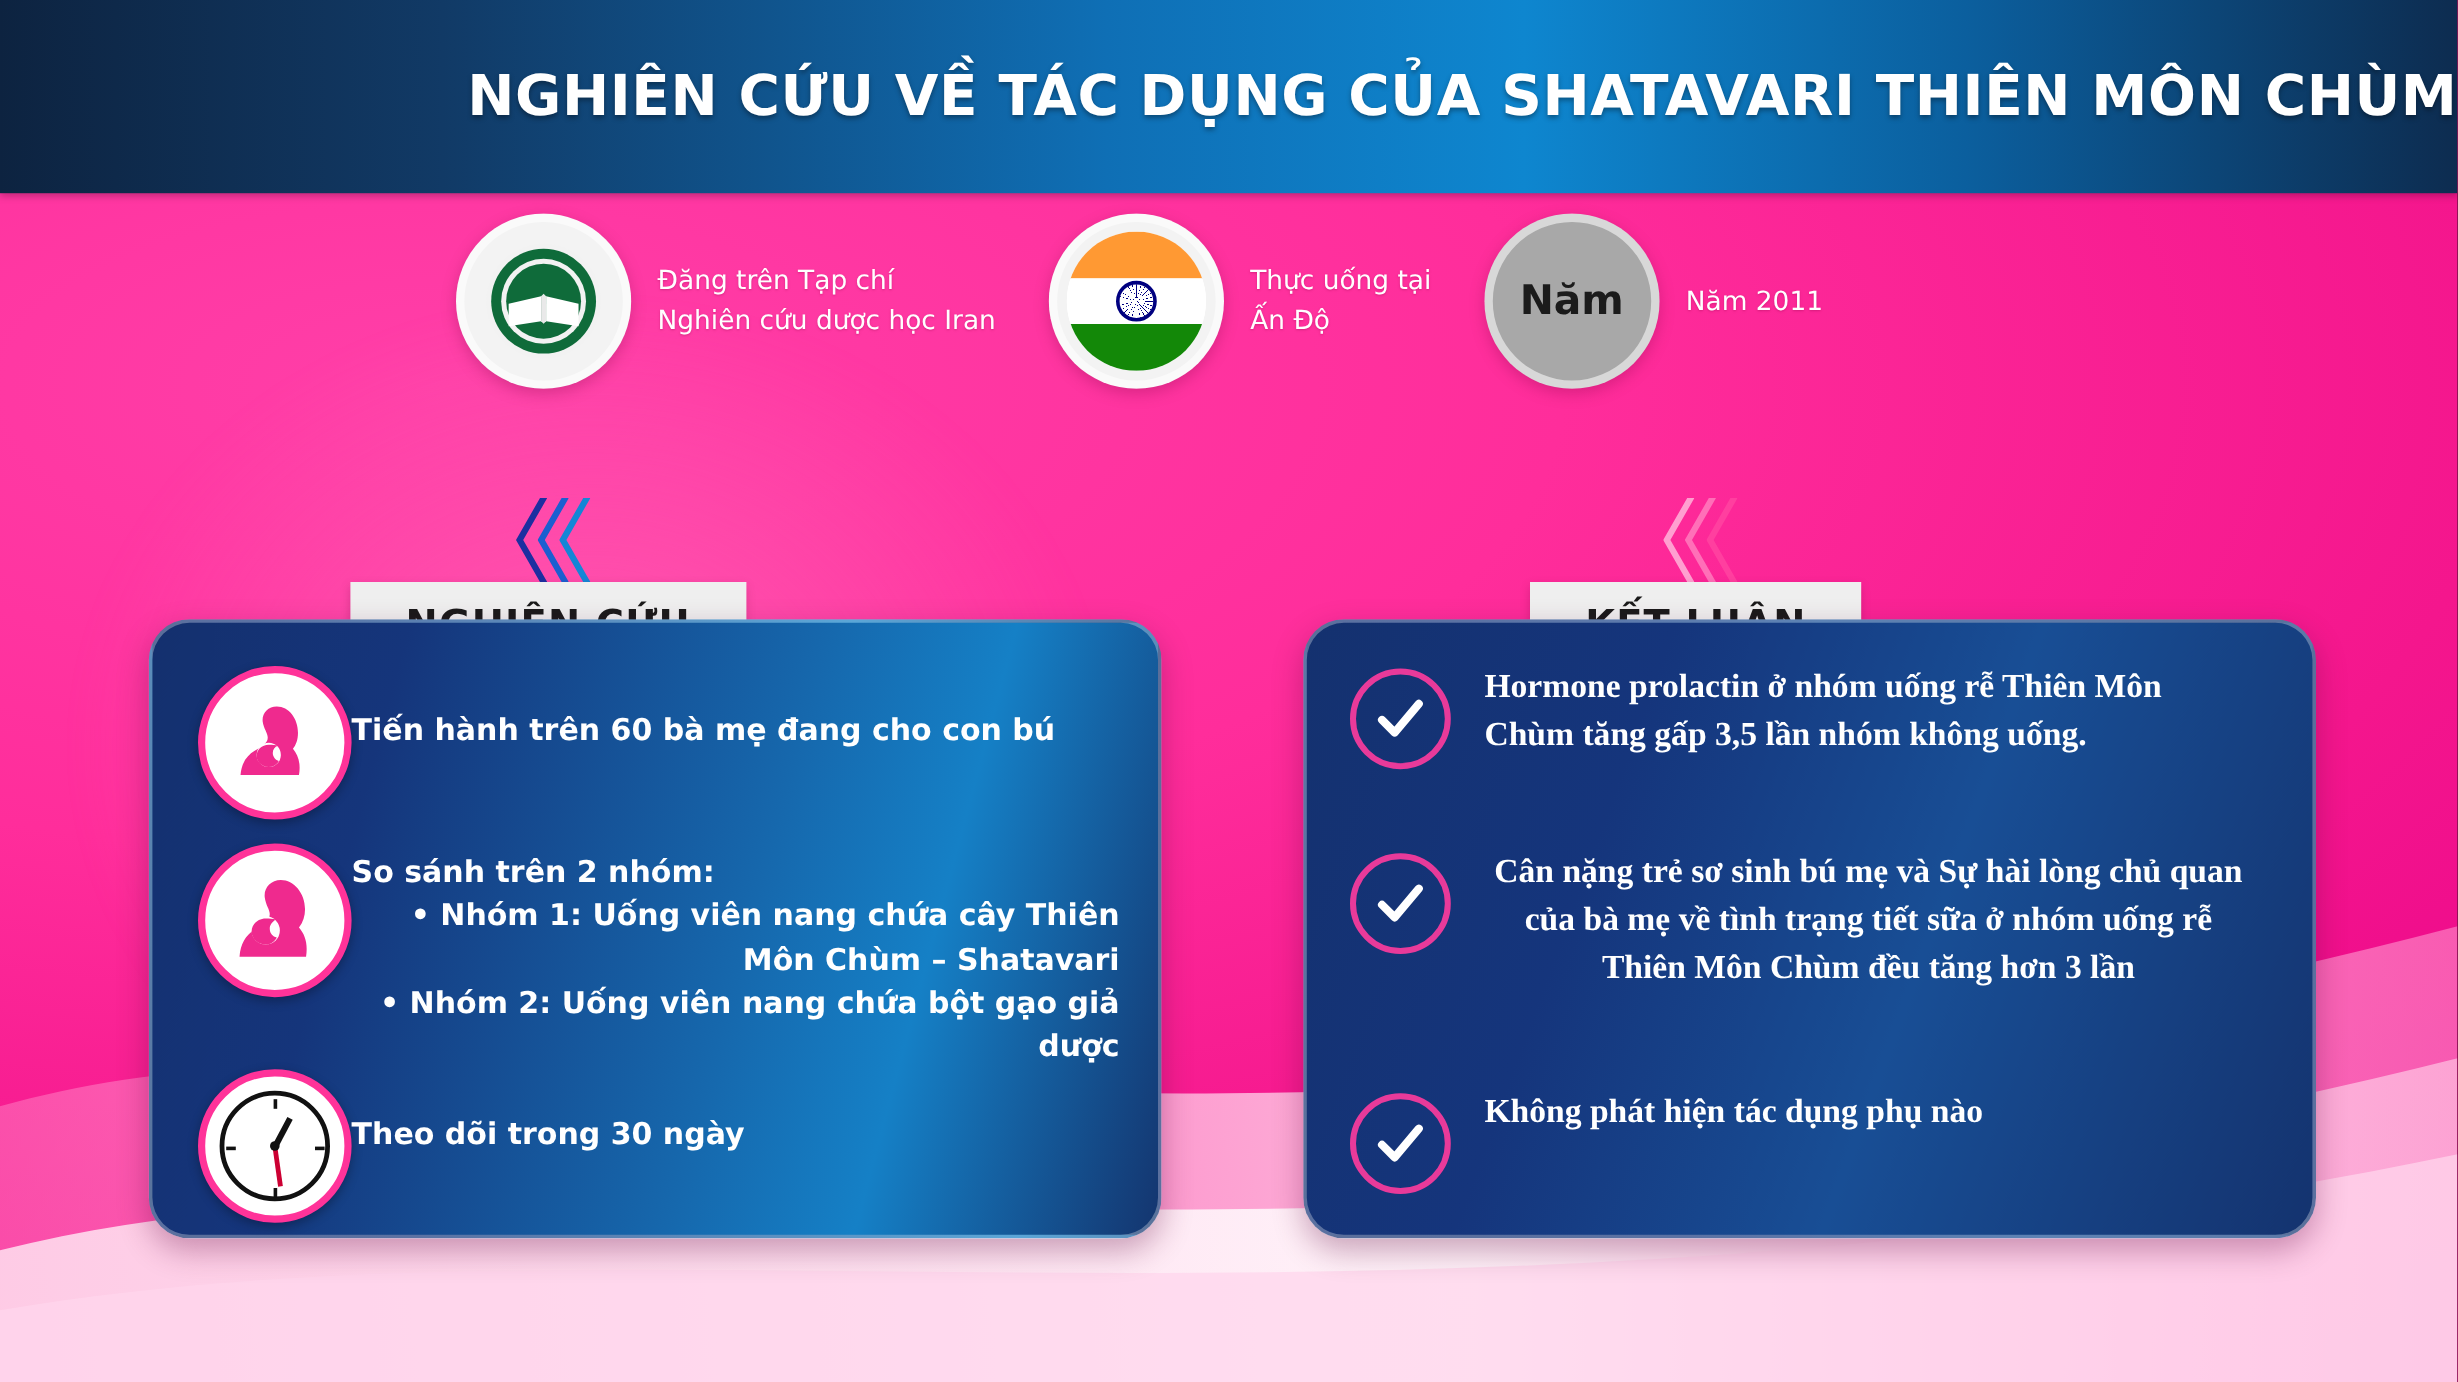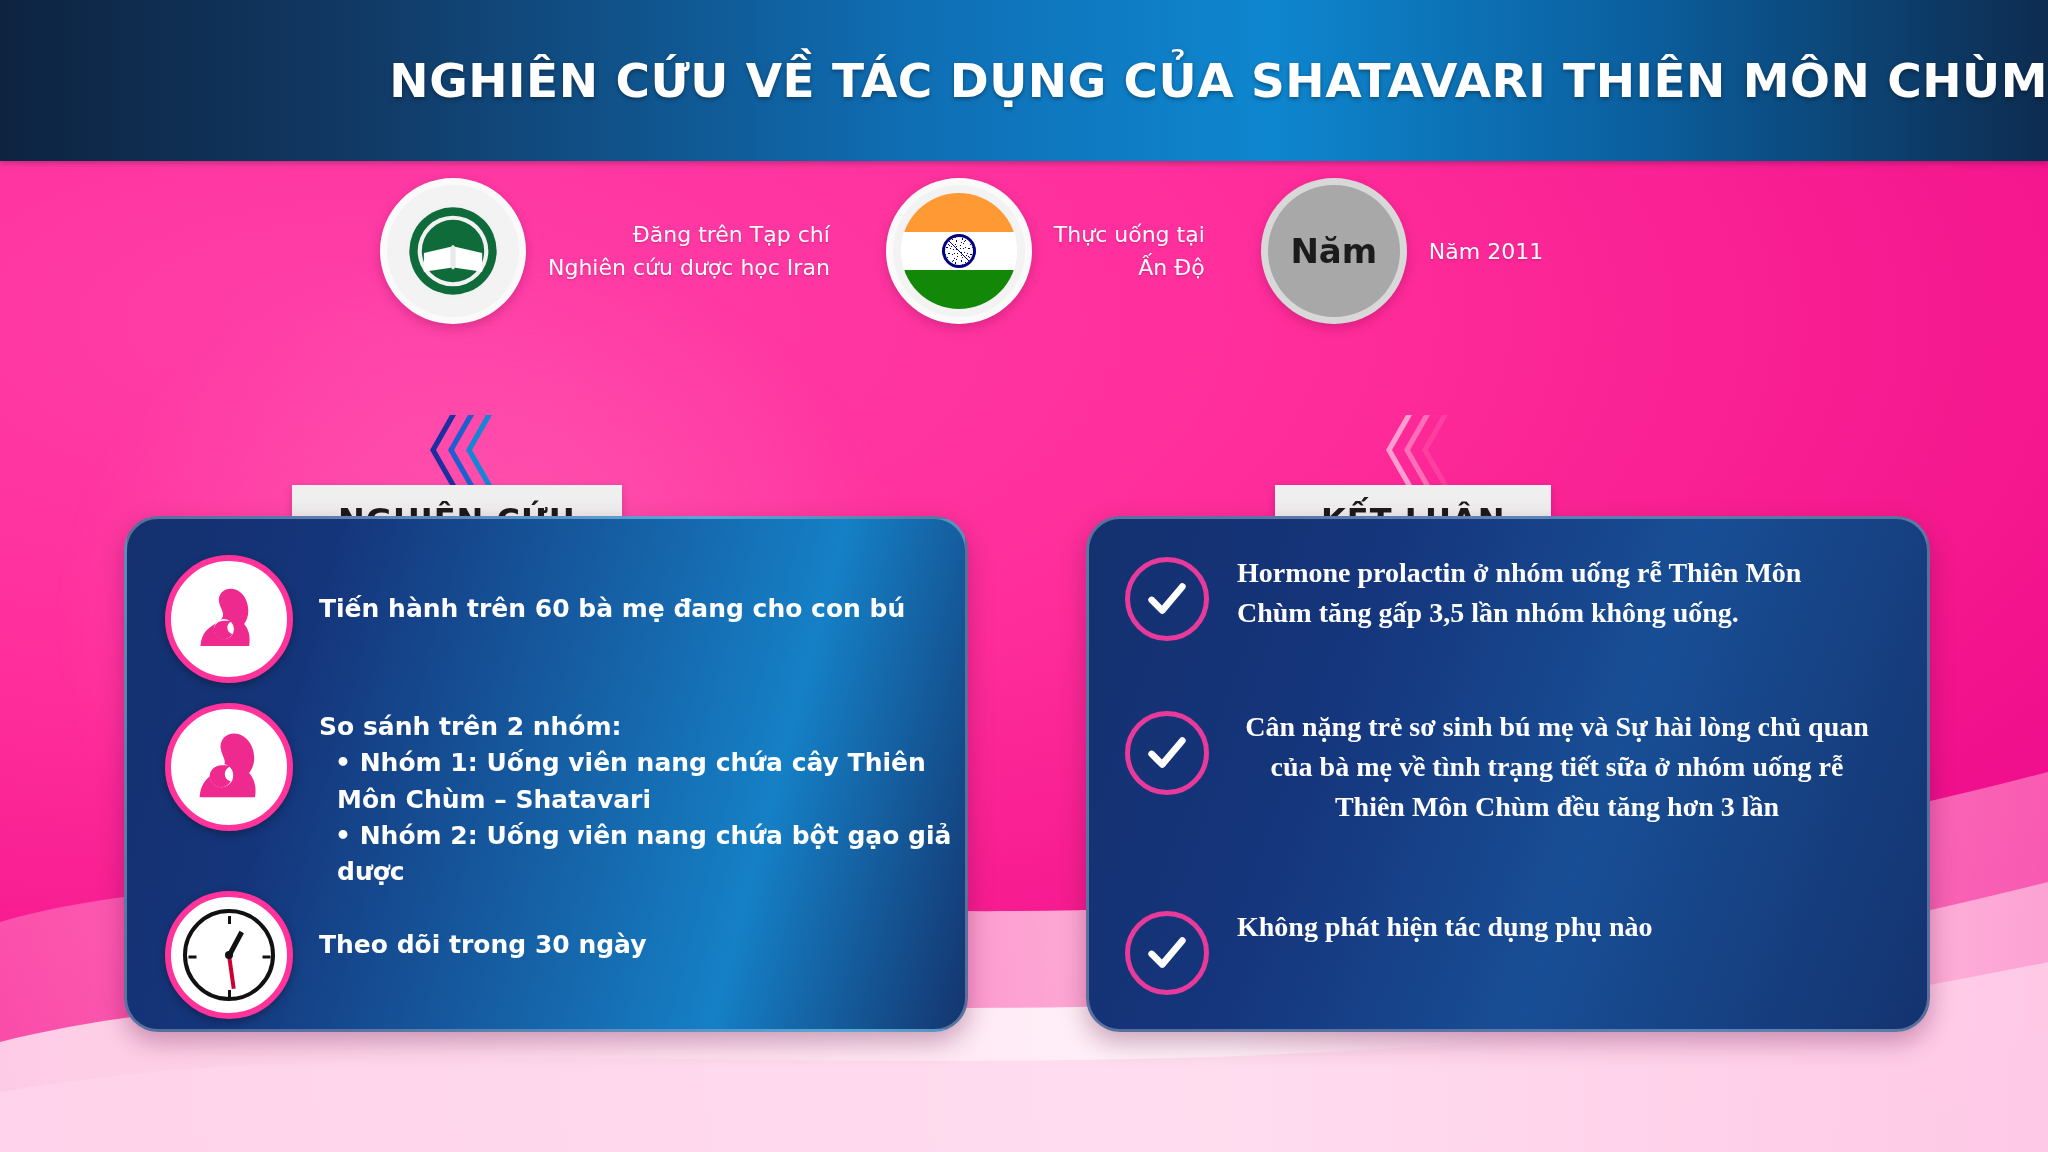--- a/index.html
+++ b/index.html
@@ -69,22 +69,21 @@
     white-space: nowrap;
   }
 
   
   .meta-row {
     position: absolute;
     top: 178px;
     left: 380px;
     display: flex;
     align-items: center;
-    gap: 56px;
-    text-align: right;
+    gap: 44px;
   }
   .meta-item {
     display: flex;
     align-items: center;
     gap: 22px;
   }
   .meta-circle {
     width: 132px;
     height: 132px;
     border-radius: 50%;
@@ -204,21 +203,20 @@
     height: 510px;
     background: linear-gradient(110deg, #14316f 0%, #15357c 30%, #184e95 60%, #14336f 100%);
     border: 3px solid rgba(255,255,255,0.30);
   }
 
   
   .lrow {
     position: absolute;
     display: flex;
     align-items: flex-start;
-    gap: 26px;
   }
   .lrow-1 { left: 38px; top: 36px; }
   .lrow-2 { left: 38px; top: 184px; }
   .lrow-3 { left: 38px; top: 372px; }
 
   .icon-circle {
     width: 116px;
     height: 116px;
     border-radius: 50%;
     background: #ffffff;
@@ -236,21 +234,21 @@
     color: #ffffff;
     font-size: 25px;
     font-weight: bold;
     line-height: 1.45;
     font-family: "DejaVu Sans", sans-serif;
     max-width: 640px;
     padding-top: 36px;
   }
   .ltext.block { padding-top: 6px; }
   .ltext .sub { display: block; }
-  .ltext .bullet { display: block; padding-left: 18px; text-indent: -2px; }
+  .ltext .bullet { display: block; padding-left: 18px; text-indent: -2px; text-align: right; }
 
   
   .rrow {
     position: absolute;
     display: flex;
     align-items: flex-start;
     gap: 28px;
     left: 36px;
   }
   .rrow-1 { top: 34px; }

